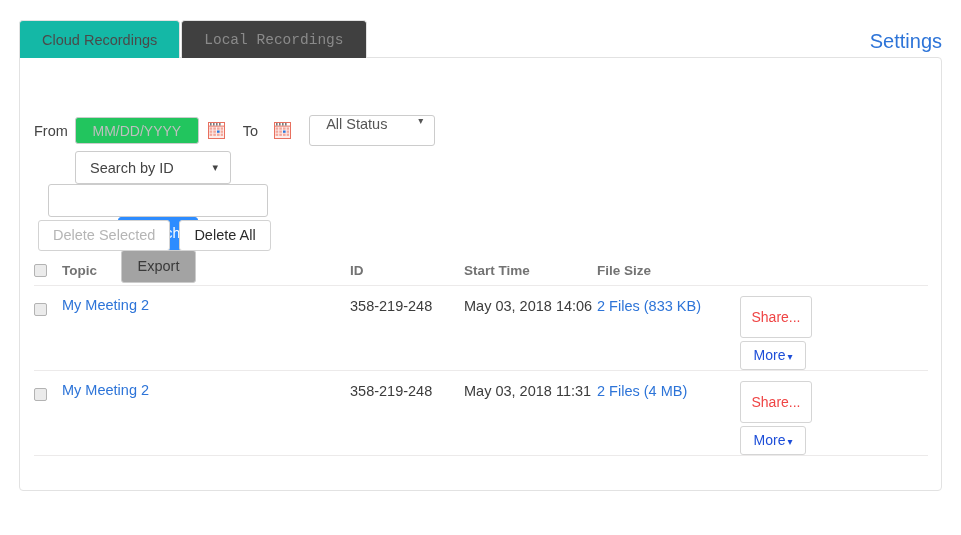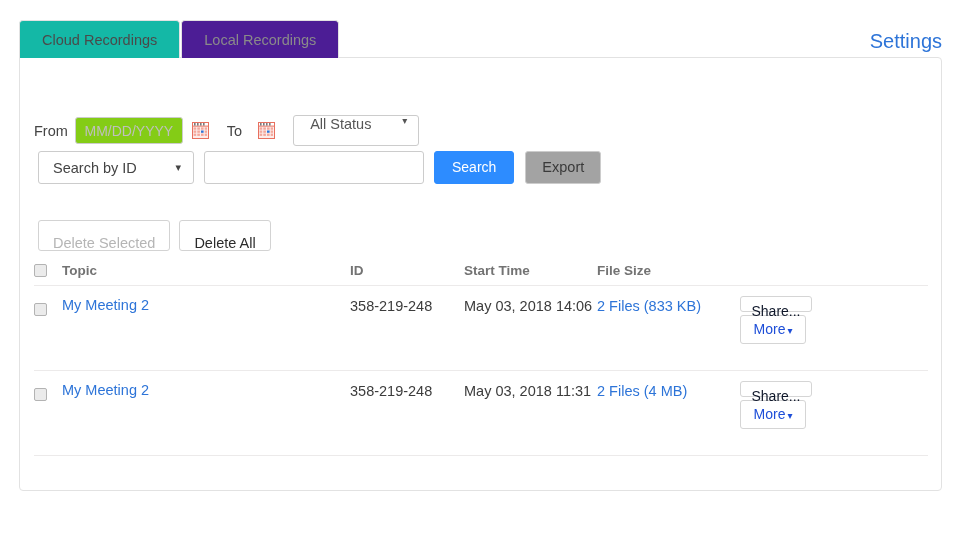--- a/index.html
+++ b/index.html
@@ -39,23 +39,24 @@
     cursor: pointer;
     white-space: nowrap;
   }
   .tab.active {
     background: #14b8a6;
     color: #4a4a4a;
     position: relative;
     z-index: 4;
   }
   .tab.inactive {
-    background: #4c1d95;
+    background: #404040;
     color: #8a8a8a;
     margin-left: 1px;
+    font-family: Liberation Mono, monospace;
   }
 
   #settings-link {
     position: absolute;
     right: 19px;
     top: 30px;
     color: #2d74d8;
     font-size: 20px;
     text-decoration: none;
     cursor: pointer;
@@ -82,30 +83,30 @@
     display: flex;
     align-items: center;
     margin-top: 24px;
   }
   .lbl {
     font-size: 14.5px;
     color: #444;
     margin-right: 7px;
   }
   .date-input {
-    width: 108px;
+    width: 124px;
     height: 27px;
     box-sizing: border-box;
     border: 1px solid #cccccc;
     border-radius: 3px;
     text-align: center;
     font-size: 14px;
     font-family: "Liberation Sans", sans-serif;
     color: #555;
-    background: #84cc16;
+    background: #22c55e;
     outline: none;
     padding: 0;
   }
   .date-input::placeholder { color: #bfbfbf; }
 
   .cal-icon {
     width: 17px;
     height: 17px;
     margin-left: 9px;
     margin-right: 18px;
@@ -136,20 +137,21 @@
     line-height: 1;
   }
 
   
   #search-row {
     position: absolute;
     left: 18px;
     top: 93px;
     display: flex;
     align-items: center;
+    flex-direction: column;
   }
   .search-by {
     width: 156px;
     height: 33px;
     box-sizing: border-box;
     border: 1px solid #cccccc;
     border-radius: 3px;
     background: #ffffff;
     display: flex;
     align-items: center;
@@ -219,21 +221,21 @@
   }
   .btn-del {
     height: 31px;
     box-sizing: border-box;
     background: #ffffff;
     border: 1px solid #d3d3d3;
     border-radius: 3px;
     font-size: 14.5px;
     font-family: "Liberation Sans", sans-serif;
     line-height: 29px;
-    padding: 8px 14px;
+    padding: 0 14px;
     cursor: pointer;
   }
   .btn-del.disabled { color: #b5b5b5; cursor: default; }
   .btn-del.enabled  { color: #2b2b2b; margin-left: 9px; }
 
   
   #table {
     position: absolute;
     left: 14px;
     top: 197px;
@@ -301,28 +303,28 @@
     white-space: nowrap;
   }
 
   .act-wrap {
     padding-top: 10px;
     padding-left: 3px;
   }
   .btn-share {
     display: block;
     width: 72px;
-    height: 16px;
+    height: 42px;
     box-sizing: border-box;
     background: #ffffff;
     border: 1px solid #d5d5d5;
     border-radius: 3px;
     font-size: 14px;
     font-family: "Liberation Sans", sans-serif;
-    color: #0f172a;
+    color: #ef4444;
     cursor: pointer;
     line-height: 28px;
     text-align: center;
     padding: 0;
   }
   .btn-more {
     display: block;
     width: 66px;
     height: 29px;
     margin-top: 3px;

